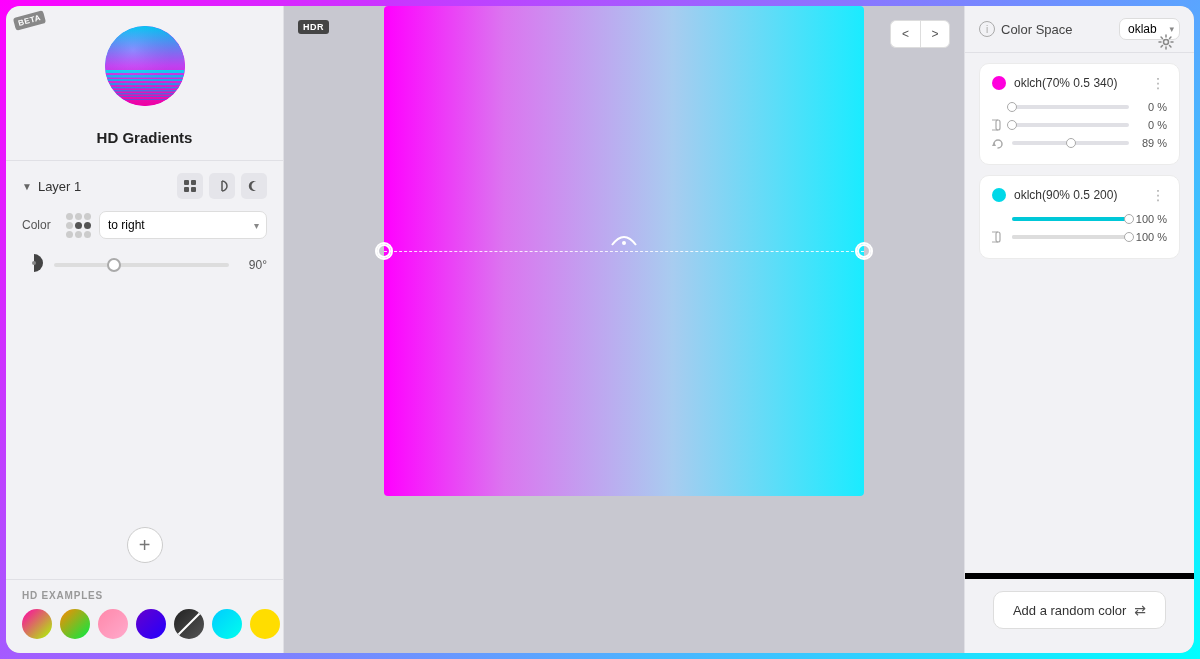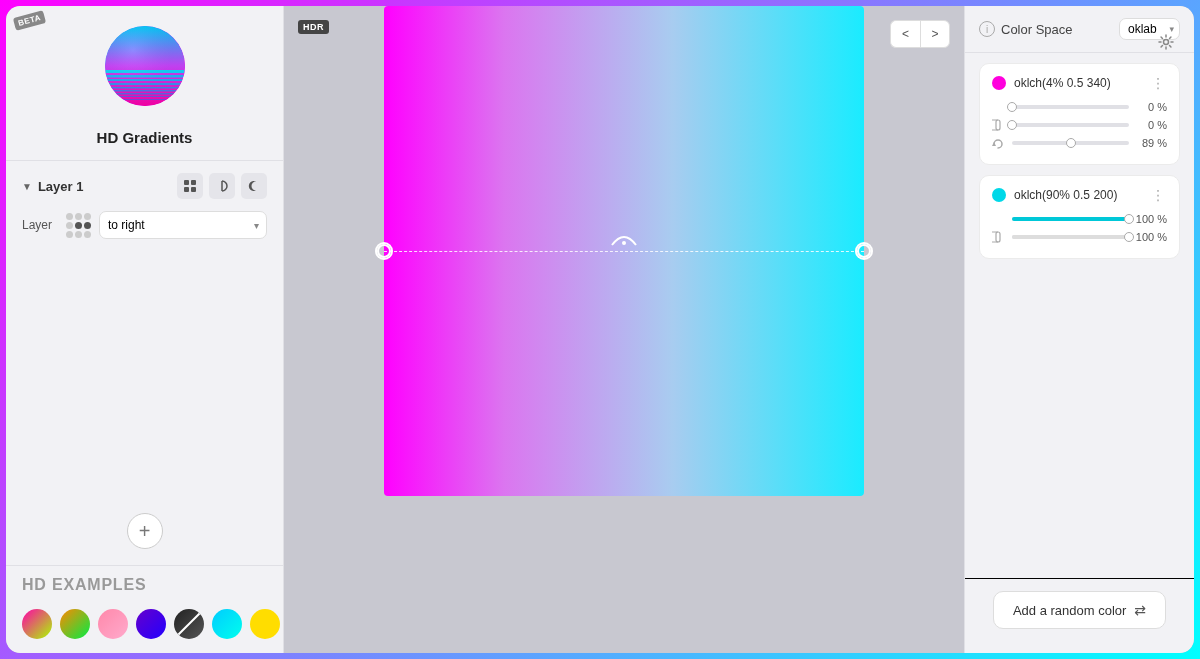--- a/index.html
+++ b/index.html
@@ -88,21 +88,21 @@
       display: flex;
       align-items: center;
       gap: 6px;
     }
     .layer-arrow {
       font-size: 10px;
       color: #666;
     }
     .layer-name {
       font-size: 13px;
-      font-weight: 700;
+      font-weight: 400;
       color: #333;
     }
     .layer-icons {
       display: flex;
       gap: 6px;
     }
     .layer-icon-btn {
       width: 26px;
       height: 26px;
       background: #e5e5ea;
@@ -217,25 +217,25 @@
       display: flex;
       align-items: center;
       justify-content: center;
     }
     
     .hd-examples {
       border-top: 1px solid #e0e0e5;
       padding: 10px 16px 14px;
     }
     .hd-examples-label {
-      font-size: 16px;
+      font-size: 10px;
       font-weight: 600;
       color: #999;
       letter-spacing: 0.8px;
-      margin-bottom: 15px;
+      margin-bottom: 8px;
     }
     .example-swatches {
       display: flex;
       gap: 8px;
       align-items: center;
     }
     .swatch {
       width: 30px;
       height: 30px;
       border-radius: 50%;
@@ -464,21 +464,21 @@
     }
     .slider-value {
       font-size: 11px;
       color: #555;
       min-width: 32px;
       text-align: right;
     }
     
     .add-random-section {
       padding: 12px 28px;
-      border-top: 1px solid #000000;
+      border-top: 6px solid #000000;
     }
     .add-random-btn {
       width: 100%;
       padding: 10px 16px;
       background: white;
       border: 1.5px solid #ddd;
       border-radius: 10px;
       font-size: 13px;
       font-weight: 500;
       color: #333;
@@ -573,21 +573,21 @@
           </button>
           <button class="layer-icon-btn">
             <svg width="14" height="14" viewBox="0 0 14 14">
               <path d="M9 2.5 A5 5 0 1 0 9 11.5 A3.5 3.5 0 1 1 9 2.5Z" fill="#555"></path>
             </svg>
           </button>
         </div>
       </div>
 
       <div class="angle-row">
-        <span class="angle-label">Layer</span>
+        <span class="angle-label">Color</span>
         <div class="dots-grid">
           <div class="dot"></div>
           <div class="dot"></div>
           <div class="dot"></div>
           <div class="dot"></div>
           <div class="dot active"></div>
           <div class="dot active"></div>
           <div class="dot"></div>
           <div class="dot"></div>
           <div class="dot"></div>
@@ -595,20 +595,32 @@
         <div class="angle-select-wrap">
           <select>
             <option>to right</option>
             <option>to left</option>
             <option>to top</option>
             <option>to bottom</option>
           </select>
         </div>
       </div>
 
+      <div class="slider-row">
+        <div>
+          <svg width="24" height="24" viewBox="0 0 24 24">
+            <path d="M12 12 L12 3 A9 9 0 0 1 12 21 Z" fill="#444"></path>
+            <circle cx="12" cy="12" r="2" fill="#888"></circle>
+          </svg>
+        </div>
+        <div class="slider-track">
+          <div class="slider-thumb"></div>
+        </div>
+        <span class="angle-value">90°</span>
+      </div>
     </div>
 
     <div class="add-btn-area">
       <button class="add-btn">+</button>
     </div>
 
     <div class="hd-examples">
       <div class="hd-examples-label">HD EXAMPLES</div>
       <div class="example-swatches">
         <button class="swatch" style="background: linear-gradient(135deg, #ff00aa, #aaff00);"></button>
@@ -674,21 +686,21 @@
           <path d="M8 1 L8 3 M8 13 L8 15 M1 8 L3 8 M13 8 L15 8 M3.05 3.05 L4.46 4.46 M11.54 11.54 L12.95 12.95 M12.95 3.05 L11.54 4.46 M4.46 11.54 L3.05 12.95" stroke="#888" stroke-width="1.5" stroke-linecap="round"></path>
         </svg>
       </button>
     </div>
 
     <div class="color-stops-area">
 
       <div class="color-stop-item">
         <div class="color-stop-header">
           <div class="stop-dot" style="background: #ff00dd; width:14px;height:14px;border-radius:50%;"></div>
-          <span class="stop-label">oklch(4% 0.5 340)</span>
+          <span class="stop-label">oklch(70% 0.5 340)</span>
           <div class="stop-menu">⋮</div>
         </div>
 
         <div class="slider-line">
           <div class="mini-icon"></div>
           <div class="right-slider">
             <div class="right-slider-fill" style="width:0%; background:#ddd;"></div>
             <div class="right-slider-thumb" style="left:-5px;"></div>
           </div>
           <span class="slider-value">0 %</span>

